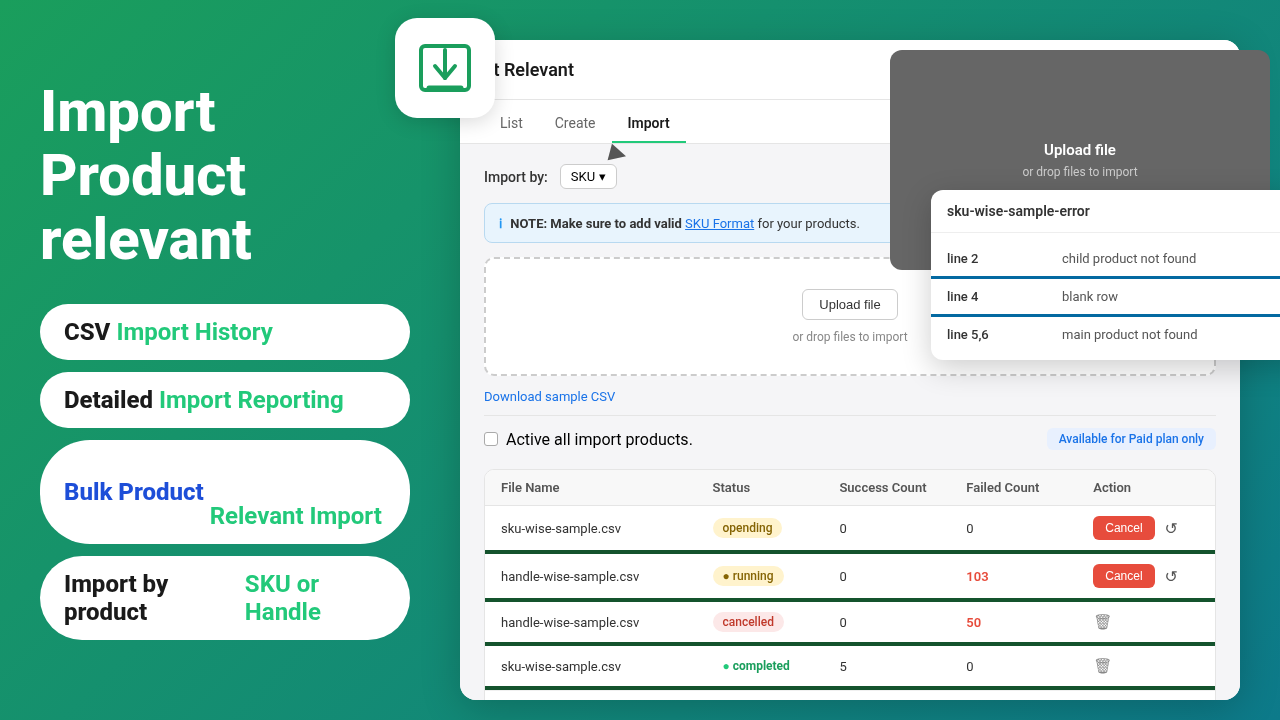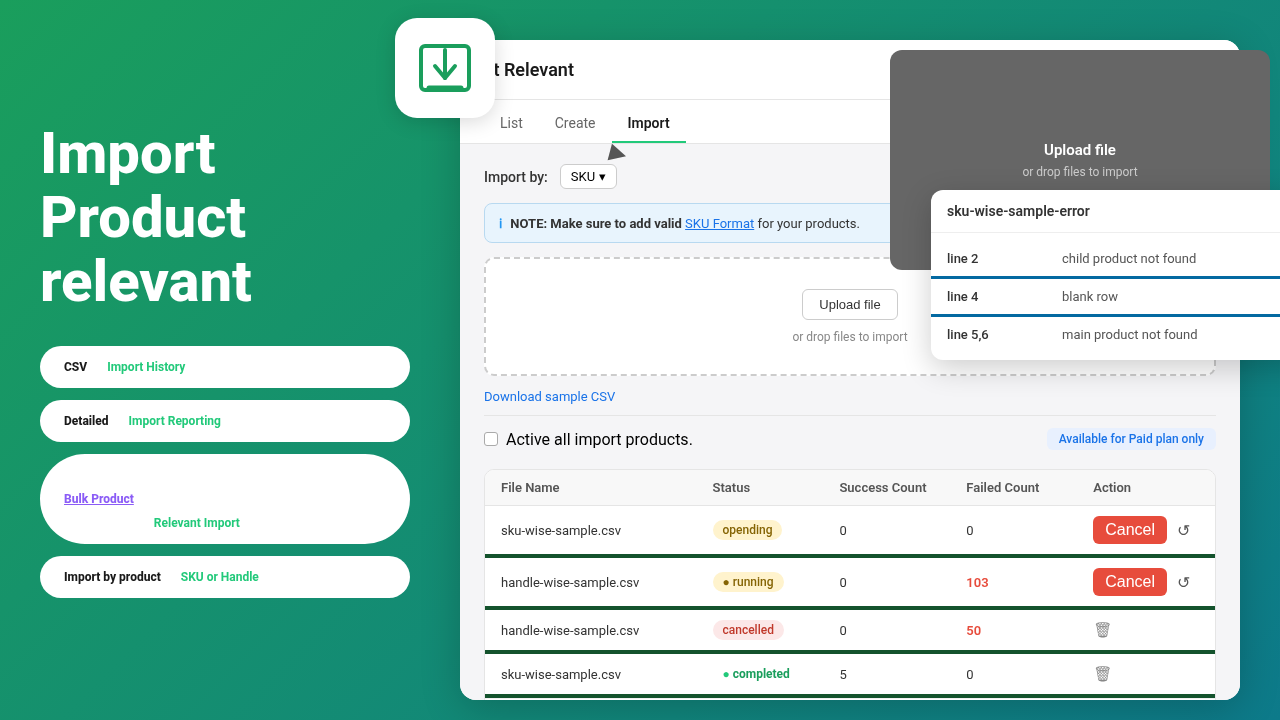--- a/index.html
+++ b/index.html
@@ -36,26 +36,26 @@
     .feature-list {
       display: flex;
       flex-direction: column;
       gap: 12px;
     }
 
     .feature-item {
       background: #fff;
       border-radius: 50px;
       padding: 14px 24px;
-      font-size: 12px;
+      font-size: 24px;
       font-weight: 700;
       color: #1a1a1a;
       display: flex;
       align-items: center;
-      gap: 20px;
+      gap: 6px;
     }
 
     
     .app-icon {
       position: absolute;
       left: 395px;
       top: 18px;
       width: 100px;
       height: 100px;
       background: #fff;
@@ -318,21 +318,21 @@
     }
 
     .failed-count { color: #e74c3c; font-weight: 600; }
 
     .action-cancel {
       background: #e74c3c;
       color: #fff;
       border: none;
       border-radius: 6px;
       padding: 5px 12px;
-      font-size: 16px;
+      font-size: 12px;
       cursor: pointer;
       font-weight: 500;
     }
 
     .action-refresh {
       background: none;
       border: none;
       cursor: pointer;
       font-size: 16px;
       color: #555;
@@ -474,21 +474,21 @@
   <div class="feature-list">
     <div class="feature-item">
       <span style="color:#1a1a1a;font-weight:800;">CSV</span>
       <span style="color:#22c97a;"> Import History</span>
     </div>
     <div class="feature-item">
       <span style="color:#1a1a1a;font-weight:800;">Detailed</span>
       <span style="color:#22c97a;"> Import Reporting</span>
     </div>
     <div class="feature-item">
-      <span style="color:#8b5cf6;font-weight:800;text-decoration:underline;">Bulk Product</span>
+      <span style="color:#1d4ed8;font-weight:800;">Bulk Product</span>
       <span style="color:#22c97a;margin-top:48px;"> Relevant Import</span>
     </div>
     <div class="feature-item">
       <span style="color:#1a1a1a;font-weight:800;">Import by product</span>
       <span style="color:#22c97a;"> SKU or Handle</span>
     </div>
   </div>
 </div>
 
 <div class="app-icon">

